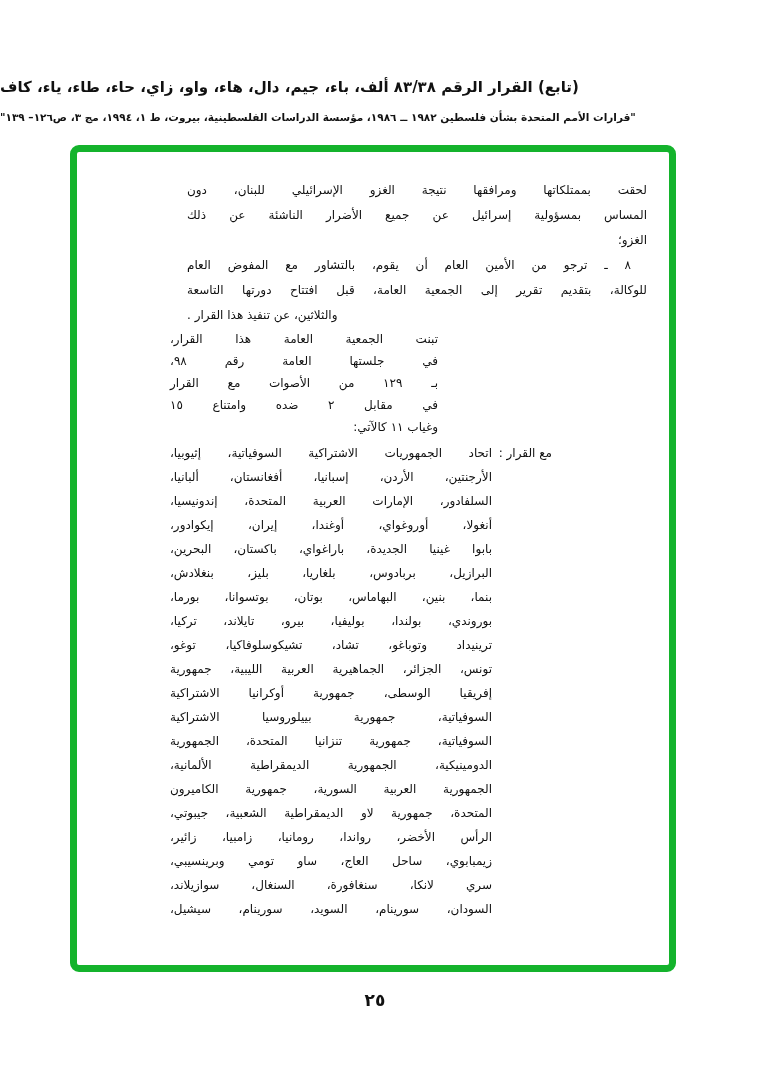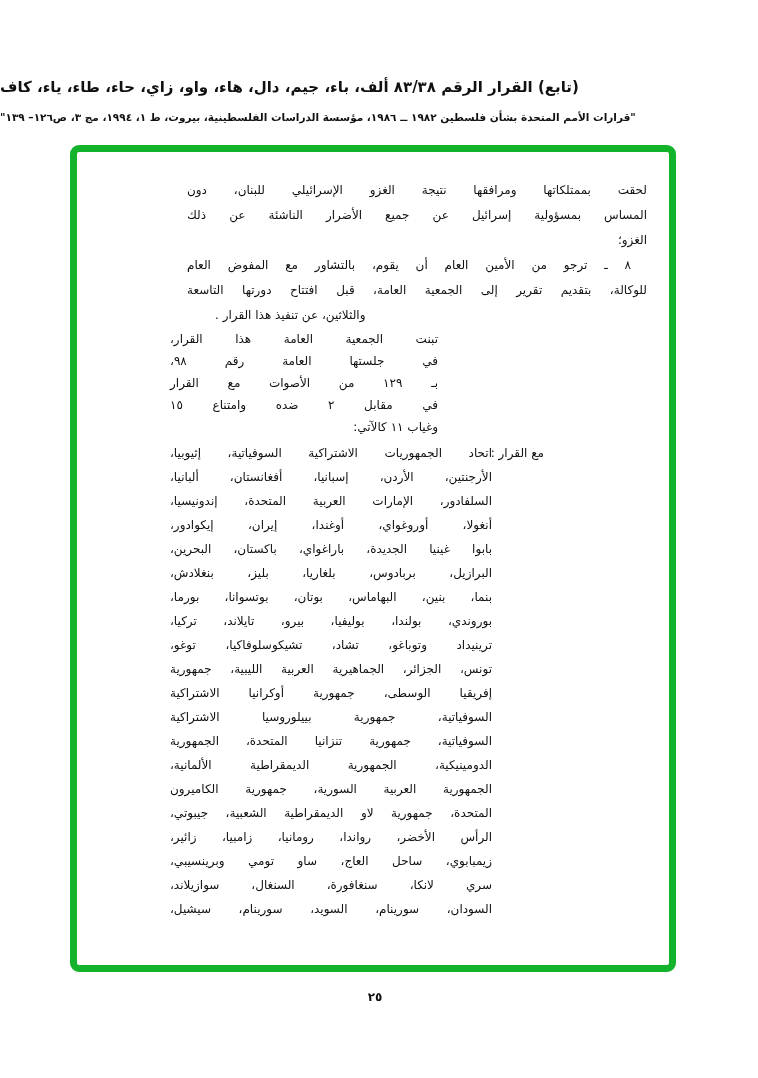--- a/index.html
+++ b/index.html
@@ -23,31 +23,31 @@
   .para-block{left:187px;top:178px;width:460px;}
   .vote-block{left:170px;top:328px;width:268px;}
   .list-block{left:170px;top:441px;width:390px;}
   .tline{white-space:nowrap;}
   .para-block .tline{height:25px;line-height:25px;}
   .vote-block .tline{height:22px;line-height:22px;}
   .list-block .tline{height:24px;line-height:24px;padding-left:0;}
   .list-block .tline{padding-right:68px;}   
   .justify{text-align:justify;text-align-last:justify;white-space:normal;}
   .justify-indent{text-align:justify;text-align-last:justify;white-space:normal;padding-right:16px;}
-  .left{text-align:left;margin-left:28px;}
+  .left{text-align:left;}
   .right{text-align:right;}
   .mid{text-align:right;padding-left:165px;}
   .list-label{
-    position:absolute;top:0;right:16px;height:24px;line-height:24px;
+    position:absolute;top:0;right:8px;height:24px;line-height:24px;
     text-align:left;white-space:nowrap;
   }
   
   .pagenum{
     position:absolute;left:0;right:8px;top:990px;text-align:center;
-    font-weight:bold;font-size:12px;direction:rtl;
+    font-weight:bold;font-size:17px;direction:rtl;
   }
 </style>
 </head>
 <body>
 
 <div class="hdr hdr-title">(تابع) القرار الرقم ٨٣/٣٨ ألف، باء، جيم، دال، هاء، واو، زاي، حاء، طاء، ياء، كاف</div>
 <div class="hdr hdr-cite">"قرارات الأمم المتحدة بشأن فلسطين ١٩٨٢ ــ ١٩٨٦، مؤسسة الدراسات الفلسطينية، بيروت، ط ١، ١٩٩٤، مج ٣، ص١٢٦– ١٣٩"</div>
 
 <div class="gbox"></div>
 

